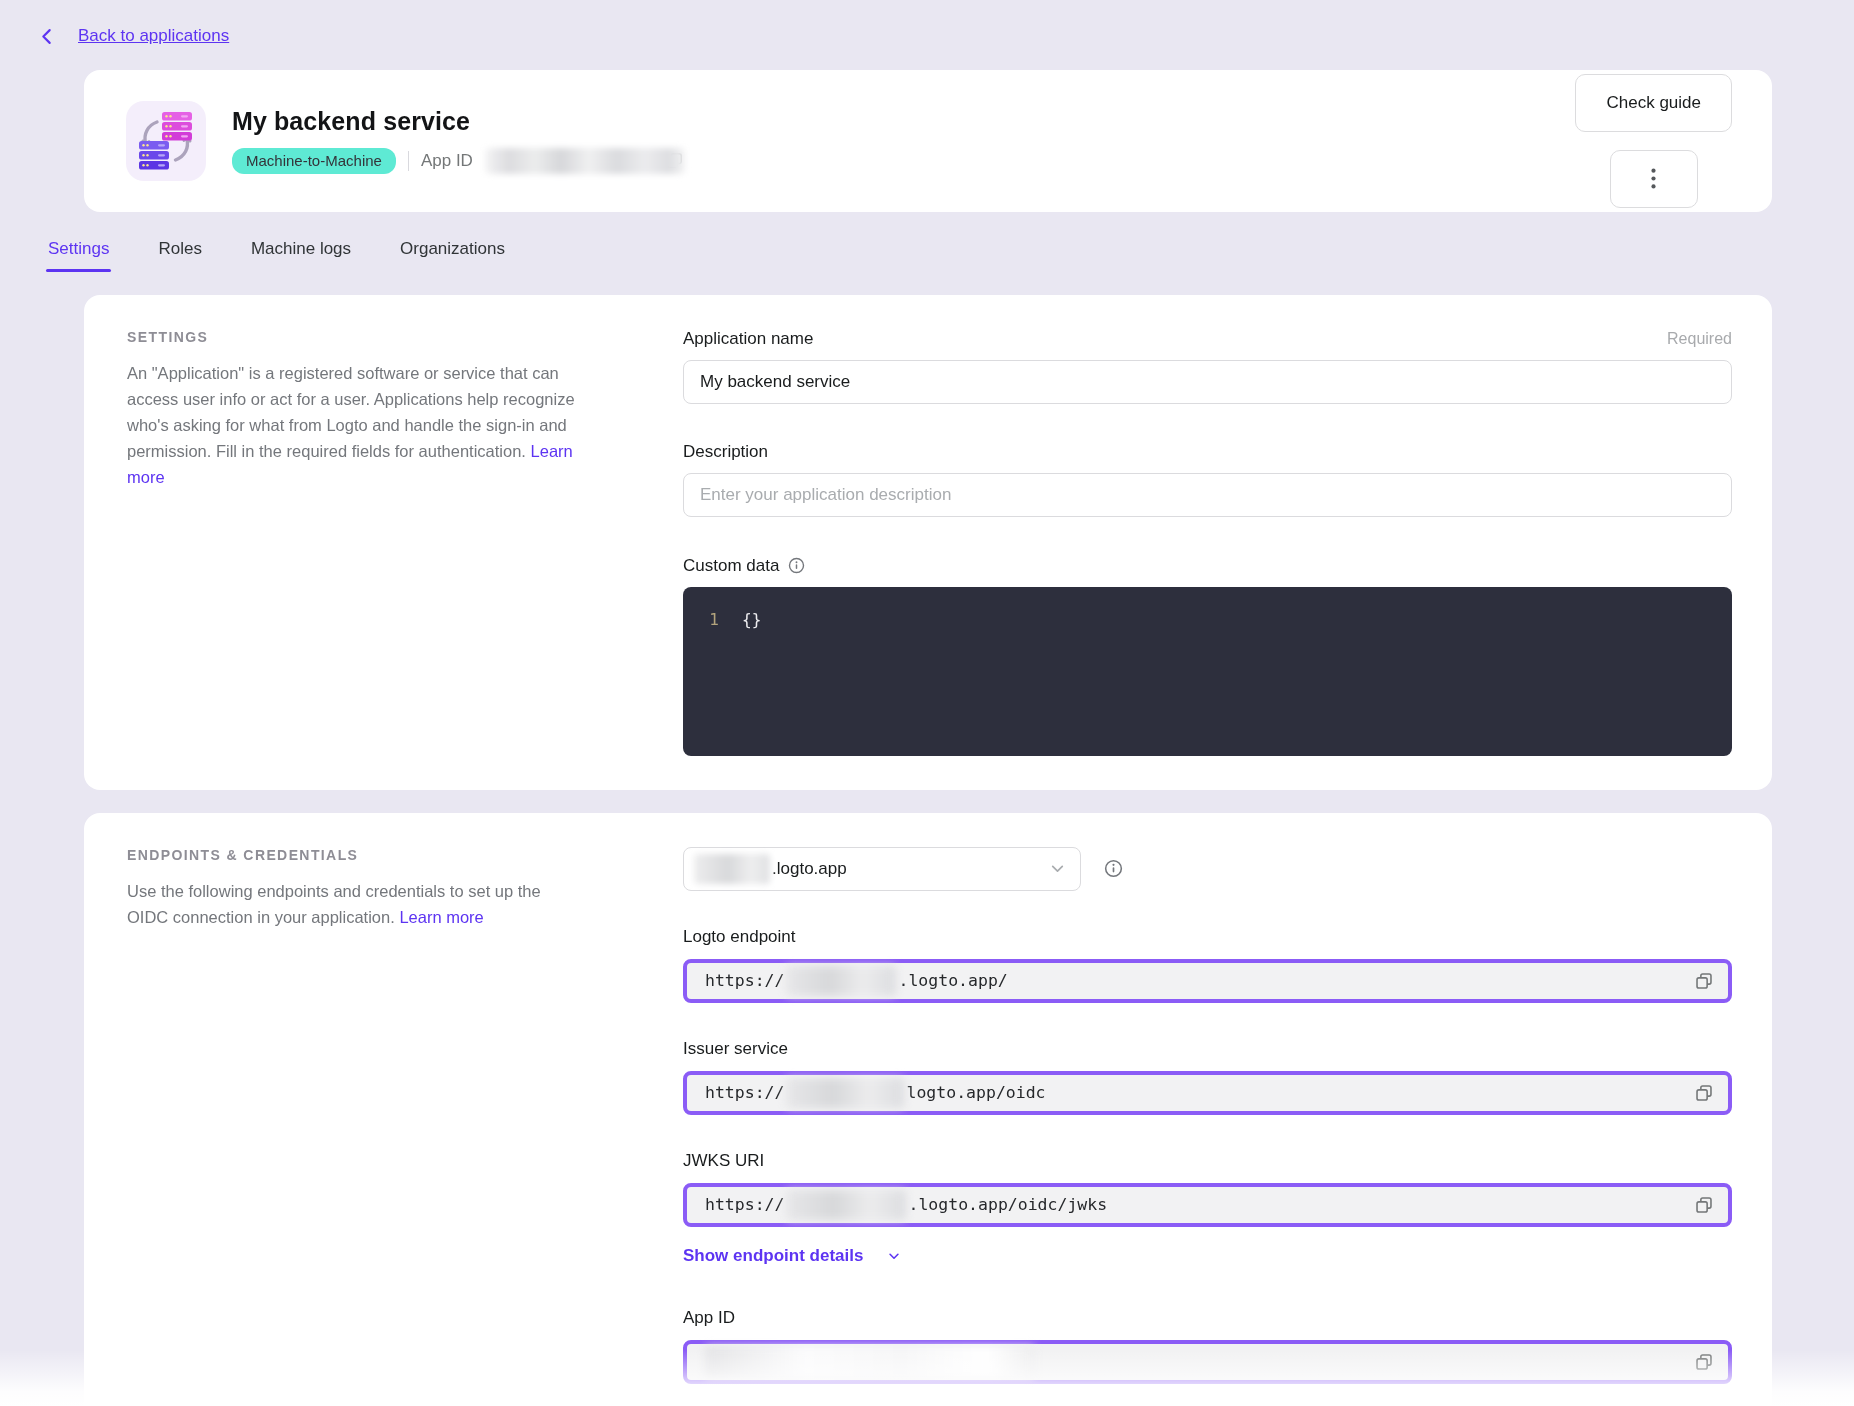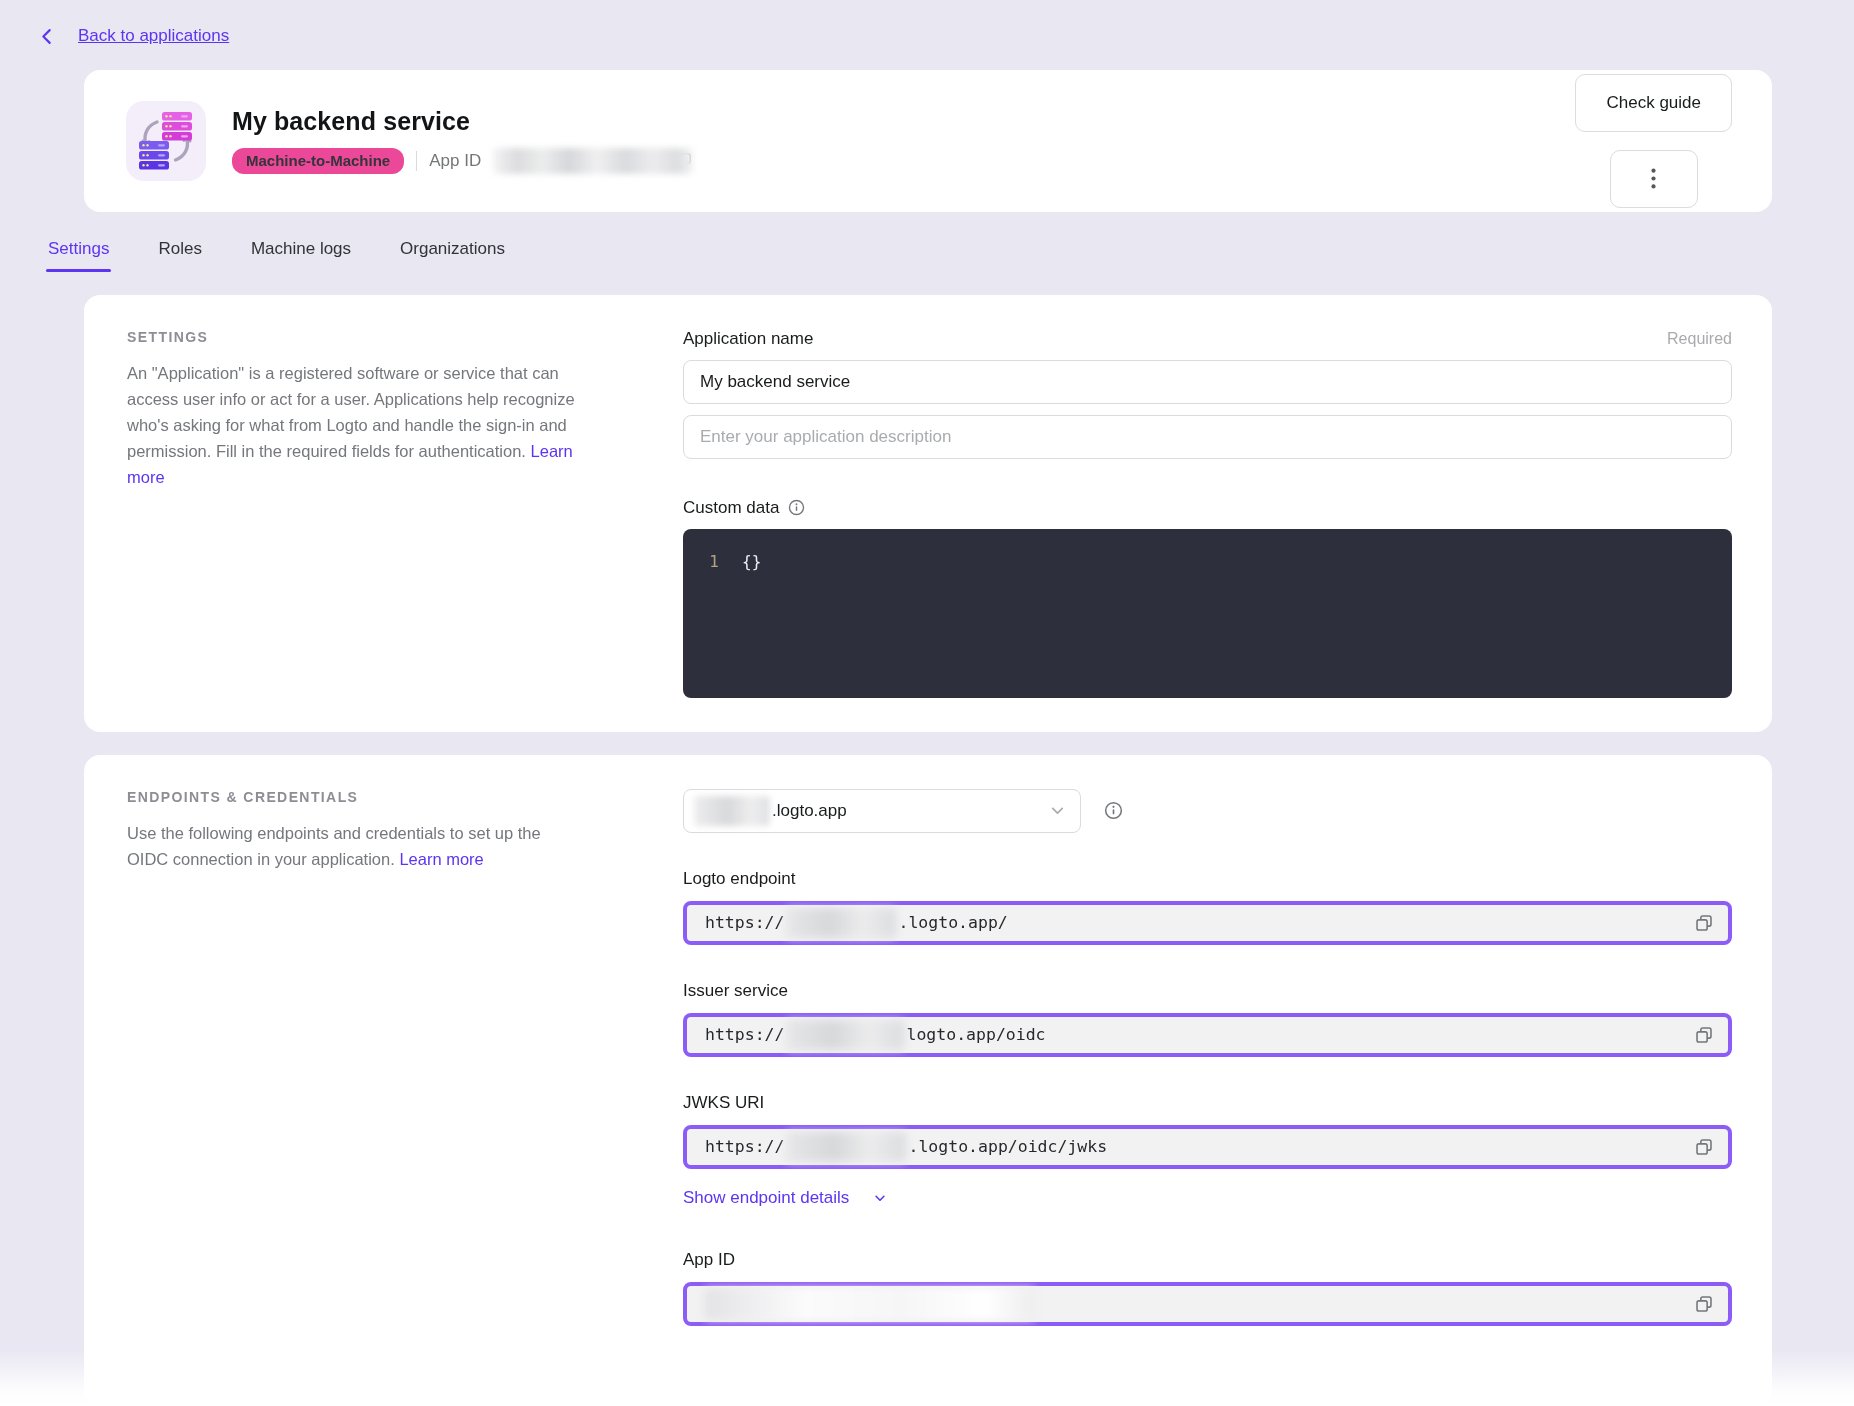--- a/index.html
+++ b/index.html
@@ -28,21 +28,21 @@
   
   .header-card {
     margin-top:21px; height:142px;
     display:flex; align-items:center; padding:0 40px 0 42px;
   }
   .app-icon { width:80px; height:80px; flex:0 0 auto; }
   .header-info { margin-left:26px; flex:1 1 auto; min-width:0; }
   .app-title { font-size:25px; font-weight:700; color:#131416; letter-spacing:.1px; }
   .meta-row { display:flex; align-items:center; margin-top:11px; gap:12px; }
   .type-badge {
-    background:#ec4899; color:#34343A; font-size:15px; font-weight:700;
+    background:#5eead4; color:#34343A; font-size:15px; font-weight:400;
     padding:4px 14px; border-radius:12px; line-height:18px;
   }
   .meta-divider { width:1px; height:20px; background:#D9D9DE; }
   .appid-label { color:#747778; font-size:17px; }
   .blur-chip {
     height:26px; width:200px; border-radius:5px;
     background:
       linear-gradient(90deg,#f4f4f5 0%,#dcdcdf 12%,#eceded 25%,#d6d7da 38%,#f0f0f1 52%,#dadbde 66%,#ececee 80%,#dddee1 92%,#f3f3f4 100%);
     filter:blur(3px);
   }
@@ -138,21 +138,21 @@
     font-family:"DejaVu Sans Mono", monospace; font-size:16.5px; color:#26282B;
     display:flex; align-items:center; flex:1 1 auto; min-width:0;
   }
   .mono-blur {
     display:inline-block; height:30px; border-radius:4px; margin:0 2px;
     background:linear-gradient(90deg,#e7e7e9,#d7d8da 40%,#ececed 70%,#dcdde0);
     filter:blur(4px);
   }
   .show-details {
     margin-top:19px; display:inline-flex; align-items:center; gap:24px;
-    color:#5D34F2; font-size:17px; font-weight:400; cursor:pointer;
+    color:#5D34F2; font-size:17px; font-weight:700; cursor:pointer;
   }
   .appid-field-blur {
     display:inline-block; width:330px; height:32px; border-radius:4px;
     background:linear-gradient(90deg,#e3e3e5,#fbfbfc 30%,#f6f6f7 60%,#ffffff 85%,#ededee);
     filter:blur(4px);
   }
   .mt-42 { margin-top:42px; }
 
   
   .bottom-fade {
@@ -265,20 +265,23 @@
       </div>
     </div>
 
     <div class="col-right">
       <div class="label-row">
         <span class="field-label">Application name</span>
         <span class="required-tag">Required</span>
       </div>
       <input class="text-input" type="text" value="My backend service" style="">
 
+      <div class="label-row mt-38">
+        <span class="field-label">Description</span>
+      </div>
       <input class="text-input" type="text" placeholder="Enter your application description" style="">
 
       <div class="label-row mt-39">
         <span class="field-label">
           <span>Custom data</span>
           <span class="info-icon">
             <svg width="17" height="17" viewBox="0 0 16 16" fill="none">
               <circle cx="8" cy="8" r="6.6" stroke="currentColor" stroke-width="1.3"></circle>
               <rect x="7.3" y="6.9" width="1.4" height="4.4" rx="0.7" fill="currentColor"></rect>
               <circle cx="8" cy="4.9" r="0.9" fill="currentColor"></circle>

